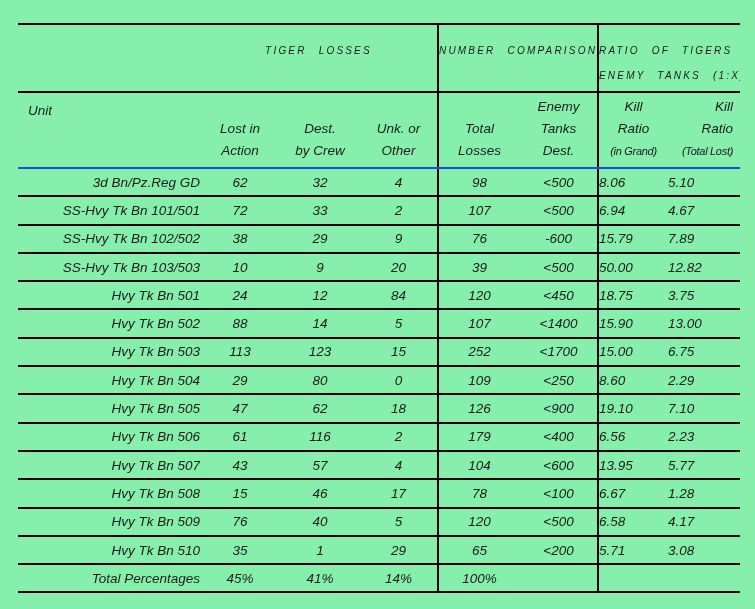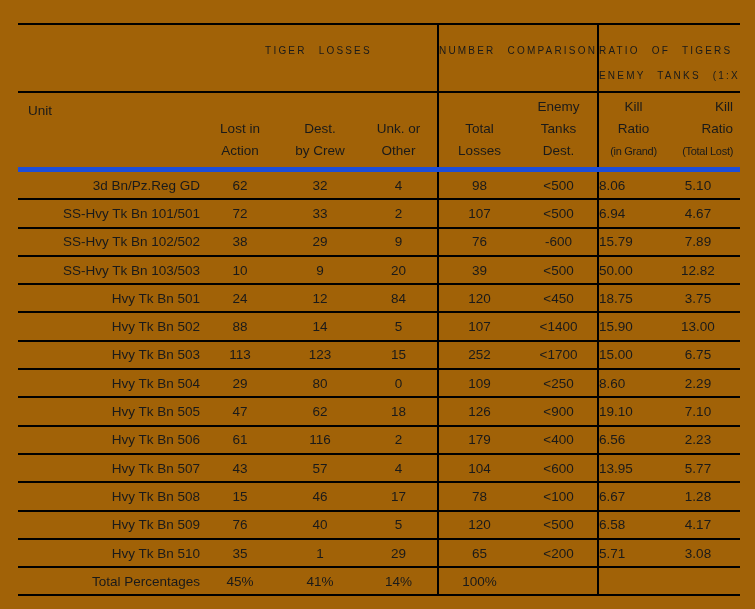--- a/index.html
+++ b/index.html
@@ -11,21 +11,22 @@
     width: 755px;
     height: 609px;
     font-family: "Liberation Sans", sans-serif;
     color: #111111;
     position: relative;
     overflow: hidden;
   }
   .page {
     position: absolute;
     inset: 0;
-    background: #a16207;
+    background: #86efac;
+    font-style: italic;
   }
   table.tbl {
     position: absolute;
     left: 18px;
     top: 23px;
     width: 722px;
     border-collapse: collapse;
     table-layout: fixed;
   }
   .tbl th, .tbl td {
@@ -57,21 +58,21 @@
     font-size: 10px;
     letter-spacing: 2.2px;
     word-spacing: 7px;
     text-align: center;
     line-height: 25px;
     color: #1a1a1a;
   }
 
   
   .col-row th {
-    border-bottom: 5px solid #1d4ed8;
+    border-bottom: 2px solid #1d4ed8;
     height: 67px;
     vertical-align: bottom;
     padding-bottom: 5px;
     font-size: 13.5px;
     line-height: 22px;
     text-align: center;
     color: #1a1a1a;
   }
   .col-row th.unit-h {
     vertical-align: top;
@@ -91,21 +92,21 @@
     font-size: 13.5px;
     text-align: center;
     vertical-align: middle;
     color: #1a1a1a;
   }
   tbody td.unit-cell {
     text-align: right;
     padding-left: 10px;
   }
   tbody td.num-r7 { text-align: left; padding-right: 8px; margin-left: 28px; }
-  tbody td.num-r8 { text-align: center; padding-right: 12px; margin-top: 48px; }
+  tbody td.num-r8 { text-align: left; padding-right: 12px; margin-top: 48px; }
 </style>
 </head>
 <body>
 
 <div class="page">
   <table class="tbl">
     <colgroup>
       <col class="c1">
         <col class="c2">
         <col class="c3">

